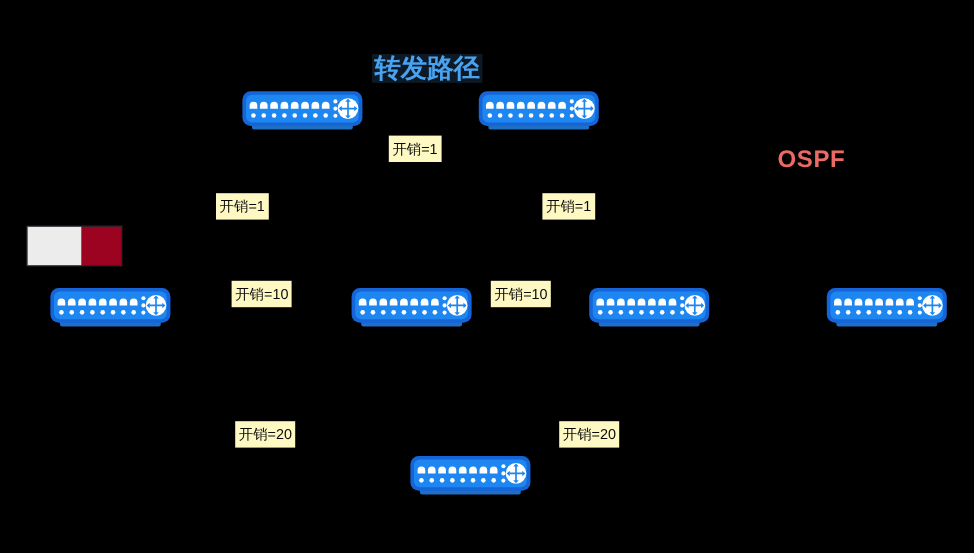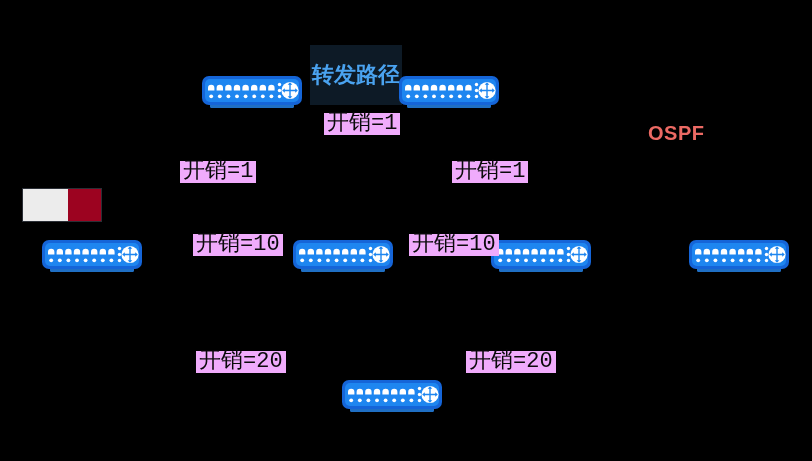--- a/index.html
+++ b/index.html
@@ -25,40 +25,40 @@
     font-weight: bold;
     white-space: nowrap;
     line-height: 1;
   }
   .forward-path-title {
     left: 310px;
     top: 45px;
     font-size: 22px;
     color: #4aa3f0;
     background: #0d1a26;
-    padding: 19px 2px;
+    padding: 1px 2px;
   }
   .ospf-title {
     left: 648px;
     top: 123px;
     font-size: 20px;
     color: #ec6a64;
     letter-spacing: 0.5px;
   }
 
   
   .cost-label {
     position: absolute;
-    background: #f0abfc;
+    background: #fef9c3;
     color: #0a0a0a;
-    font-size: 22px;
+    font-size: 12px;
     line-height: 20px;
     padding: 1px 3px;
     white-space: nowrap;
-    font-family: Liberation Mono, monospace;
+    font-family: Liberation Sans, sans-serif;
   }
 
   
   .swatch {
     position: absolute;
     display: flex;
     border: 1px solid #2b2f36;
     box-sizing: border-box;
   }
   .swatch .swatch-left {

